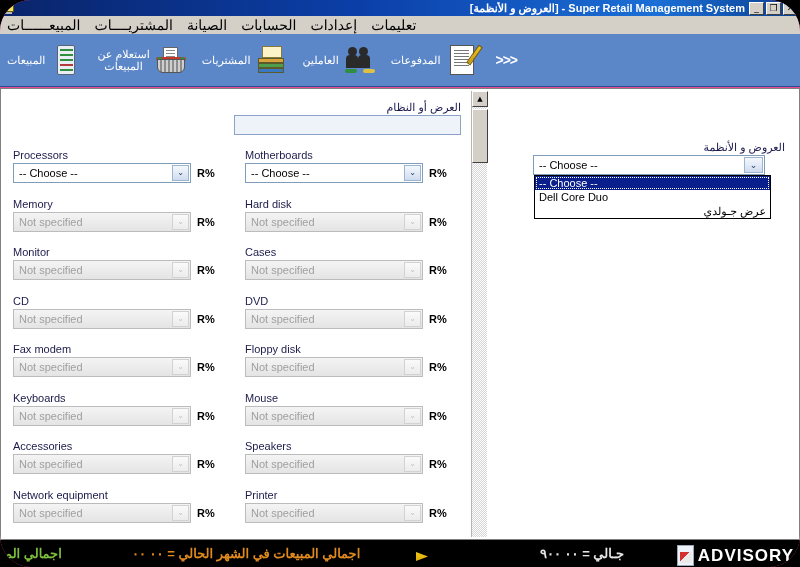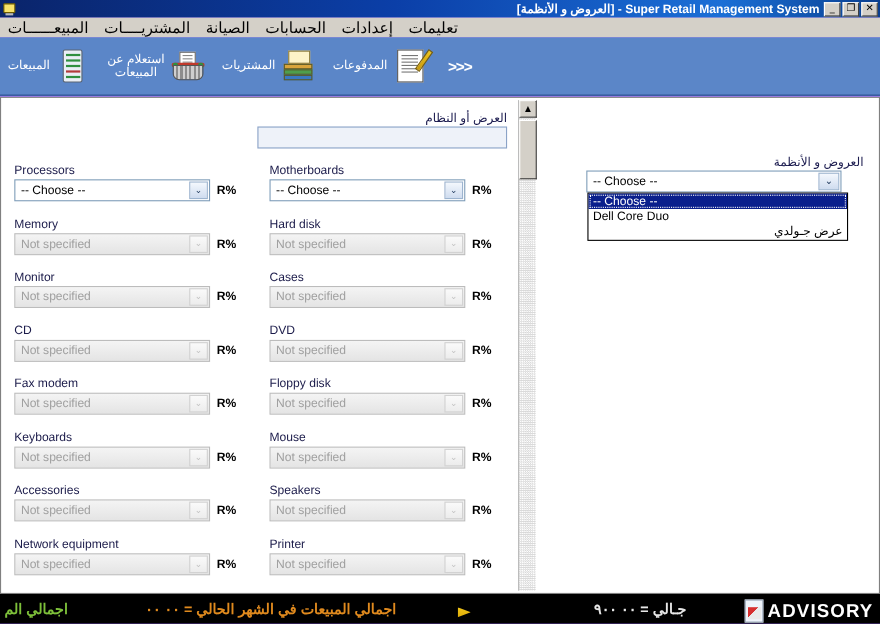--- a/index.html
+++ b/index.html
@@ -5,22 +5,23 @@
   * { box-sizing: border-box; margin: 0; padding: 0; }
   html, body {
     width: 800px; height: 567px;
     overflow: hidden;
     background: #000;
     font-family: "Liberation Sans", sans-serif;
   }
   #app {
     position: relative;
     width: 800px; height: 567px;
-    background: #8b5cf6;
+    background: #ec4899;
     overflow: hidden;
+    border-radius: 31px;
   }
 
   
   #titlebar {
     position: absolute; left: 0; top: 0; width: 800px; height: 16px;
     background: linear-gradient(to right, #0a246a 0%, #0b3fa8 45%, #1b6fd6 82%, #0a3f8f 100%);
     display: flex; align-items: center;
   }
   #win-icon {
     width: 14px; height: 14px; margin-left: 2px;
@@ -321,20 +322,33 @@
         <span class="ic-books">
             <span class="pg"></span>
             <span class="b1"></span>
             <span class="b2"></span>
             <span class="b3"></span>
           </span>
       </span>
       <span class="tb-label">المشتريات</span>
     </div>
 
+    <div class="tb-item">
+      <span class="tb-ico">
+        <span class="ic-people">
+            <span class="h1"></span>
+            <span class="h2"></span>
+            <span class="b1"></span>
+            <span class="b2"></span>
+            <span class="s1"></span>
+            <span class="s2"></span>
+          </span>
+      </span>
+      <span class="tb-label">العاملين</span>
+    </div>
 
     <div class="tb-item">
       <span class="tb-ico">
         <span class="ic-note">
             <span class="pen"></span>
           </span>
       </span>
       <span class="tb-label">المدفوعات</span>
     </div>
 

